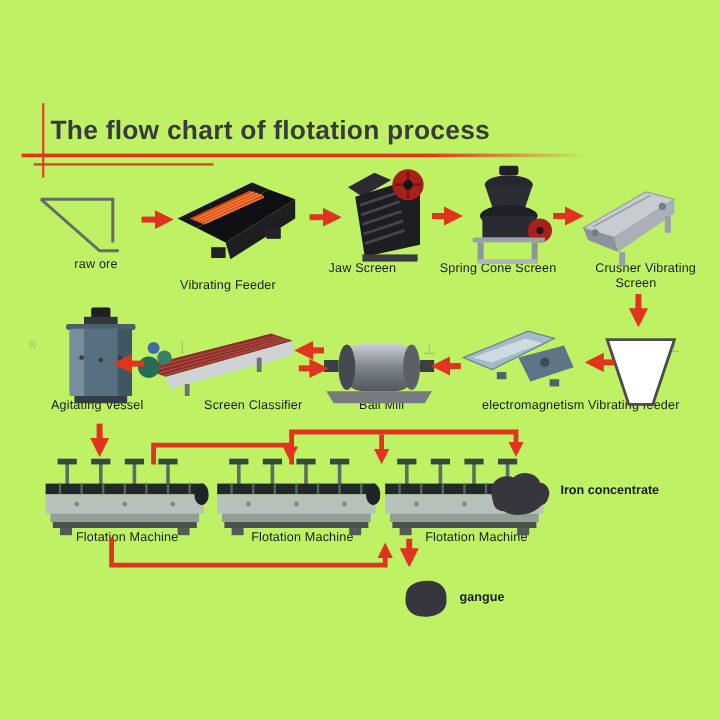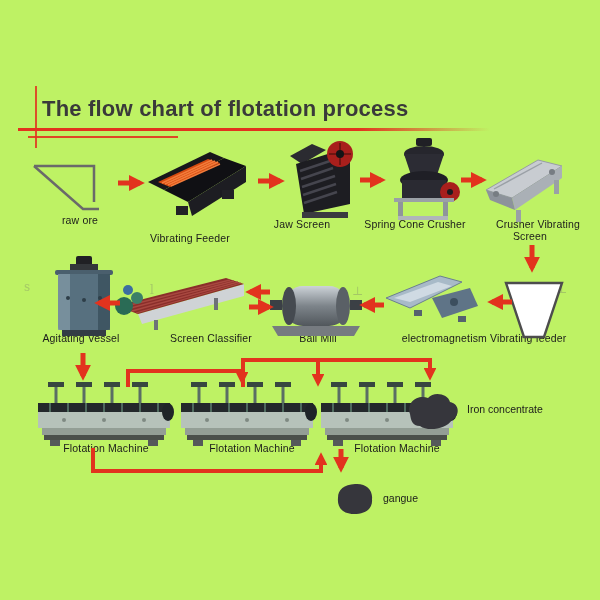--- a/index.html
+++ b/index.html
@@ -9,21 +9,21 @@
   .abs{position:absolute;}
   
   .title{position:absolute;left:42px;top:96px;font-size:22px;font-weight:700;color:#3a3a3a;letter-spacing:.2px;}
   .deco-v{position:absolute;left:35px;top:86px;width:2px;height:62px;background:var(--arrow);opacity:.85;}
   .deco-h1{position:absolute;left:18px;top:128px;width:472px;height:3px;
            background:linear-gradient(to right,var(--arrow) 0%,var(--arrow) 72%,rgba(226,51,30,0) 100%);}
   .deco-h2{position:absolute;left:28px;top:136px;width:150px;height:2px;background:var(--arrow);opacity:.9;}
   
   .lbl{position:absolute;transform:translateX(-50%);font-size:10.5px;font-weight:400;color:var(--label);
        white-space:nowrap;letter-spacing:.15px;}
-  .lbl-left{position:absolute;font-size:10.5px;font-weight:400;color:var(--label);white-space:nowrap;}
+  .lbl-left{position:absolute;font-size:10.5px;font-weight:700;color:var(--label);white-space:nowrap;}
   
   .bin-chars{position:absolute;left:527px;top:292px;writing-mode:vertical-rl;text-orientation:upright;
              font-size:8px;color:#4d4d4d;letter-spacing:2px;}
   
   .wm{position:absolute;font-size:12px;color:#6a6a6a;opacity:.3;font-family:"DejaVu Serif",serif;}
   .overlay{position:absolute;left:0;top:0;pointer-events:none;z-index:30;}
   .machine{z-index:10;}
   .fa{stroke:var(--arrow);stroke-width:5;fill:none;}
   .cn{stroke:var(--arrow);stroke-width:4;fill:none;}
 </style>
@@ -91,21 +91,21 @@
     <polygon points="16,16 56,16 48,40 24,40" fill="#2c2c34"></polygon>
     <ellipse cx="36" cy="42" rx="24" ry="9" fill="#1f1f26"></ellipse>
     <rect x="14" y="42" width="44" height="18" fill="#2a2a32"></rect>
     <circle cx="62" cy="54" r="10" fill="#a81f1c"></circle>
       <circle cx="62" cy="54" r="3" fill="#1b1b1f"></circle>
     <rect x="6" y="60" width="60" height="4" fill="#9aa0a6"></rect>
     <rect x="10" y="64" width="5" height="18" fill="#8f959b"></rect>
     <rect x="55" y="64" width="5" height="18" fill="#8f959b"></rect>
     <rect x="10" y="78" width="50" height="4" fill="#b0b5ba"></rect>
   </svg>
-  <div class="lbl" style="left:415px;top:218px">Spring Cone Crusher</div>
+  <div class="lbl" style="left:415px;top:218px">Spring Cone Screen</div>
 
   <svg class="abs machine" style="left:482px;top:154px" width="86" height="74" viewBox="0 0 86 74">
     <polygon points="4,36 56,6 80,12 30,44" fill="#c8ccd1" stroke="#979da4" stroke-width="1"></polygon>
     <polygon points="30,44 80,12 80,24 33,56" fill="#aab0b6"></polygon>
     <polygon points="4,36 30,44 33,56 8,46" fill="#8d939b"></polygon>
     <line x1="12" y1="35" x2="60" y2="9" stroke="#9aa0a6" stroke-width="1.4"></line>
     <circle cx="14" cy="40" r="3" fill="#777d83"></circle>
       <circle cx="70" cy="18" r="3" fill="#777d83"></circle>
     <rect x="34" y="56" width="5" height="12" fill="#9aa0a6"></rect>
     <rect x="72" y="26" width="5" height="14" fill="#9aa0a6"></rect>

